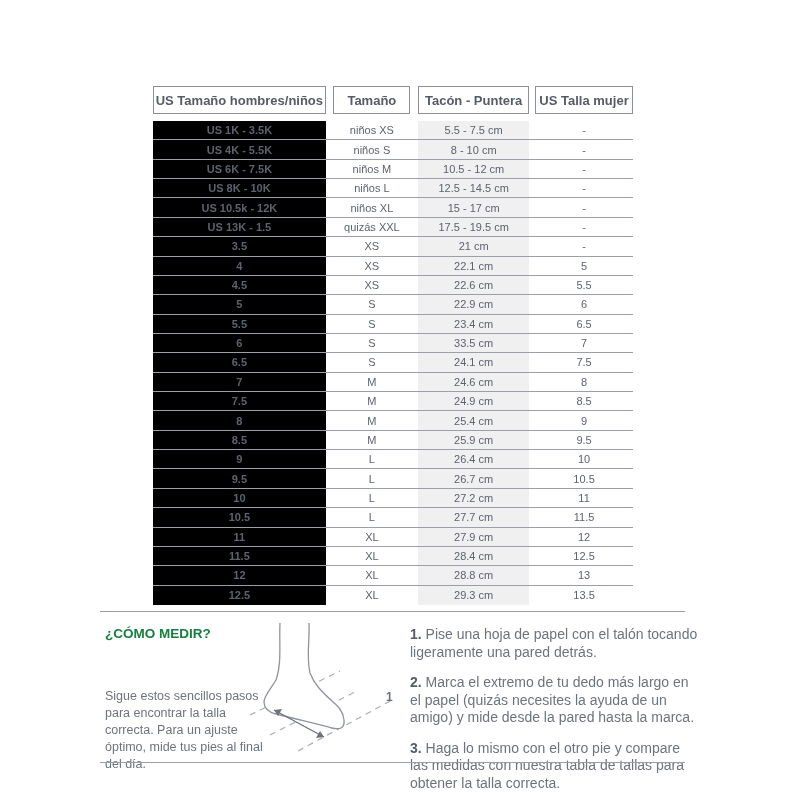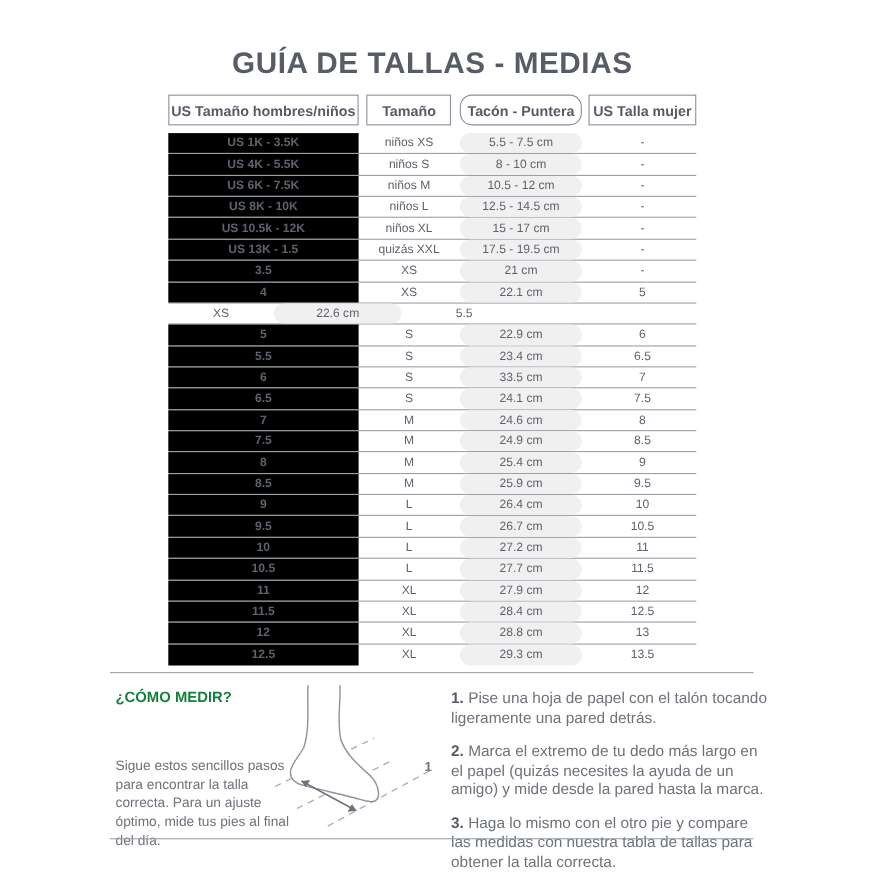--- a/index.html
+++ b/index.html
@@ -53,21 +53,21 @@
     display: flex;
     align-items: center;
     justify-content: center;
     font-size: 11px;
     color: #5d626c;
   }
   .c1 { width: 180px; background: #000000; font-weight: 700; }
   .g1 { width: 8px; }
   .c2 { width: 80px; }
   .g2 { width: 8px; }
-  .c3 { width: 116px; background: #f0f0f1; border-radius: 11px; }
+  .c3 { width: 116px; background: #f0f0f1; }
   .g3 { width: 6px; }
   .c4 { width: 102px; }
   .thead .c1, .thead .c3 { background: #ffffff; font-weight: 700; }
   
   .rule {
     position: absolute;
     left: 100px;
     width: 585px;
     height: 1px;
     background: #9ba0a8;
@@ -116,21 +116,20 @@
     color: #6e737b;
     margin-bottom: 13px;
   }
   .step b { color: #565b66; }
 </style>
 </head>
 <body>
 
 <div class="page">
 
-  <div class="page-title">GUÍA DE TALLAS - MEDIAS</div>
 
   <div class="size-table">
     <div class="thead">
       <div class="th c1">US Tamaño hombres/niños</div>
       <div class="g1"></div>
       <div class="th c2">Tamaño</div>
       <div class="g2"></div>
       <div class="th c3">Tacón - Puntera</div>
       <div class="g3"></div>
       <div class="th c4">US Talla mujer</div>
@@ -211,20 +210,21 @@
           <div class="td c1">4</div>
           <div class="g1"></div>
           <div class="td c2">XS</div>
           <div class="g2"></div>
           <div class="td c3">22.1 cm</div>
           <div class="g3"></div>
           <div class="td c4">5</div>
         </div>
 
         <div class="tr">
+          <div class="td c1">4.5</div>
           <div class="g1"></div>
           <div class="td c2">XS</div>
           <div class="g2"></div>
           <div class="td c3">22.6 cm</div>
           <div class="g3"></div>
           <div class="td c4">5.5</div>
         </div>
 
         <div class="tr">
           <div class="td c1">5</div>

